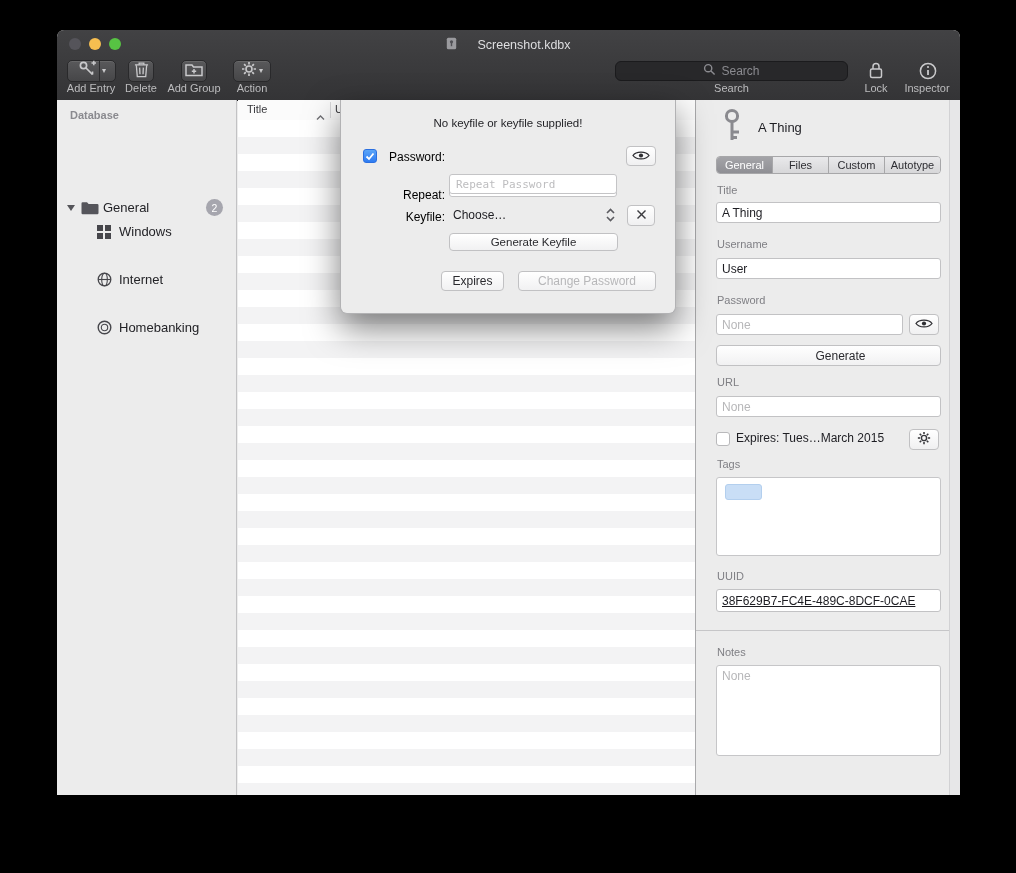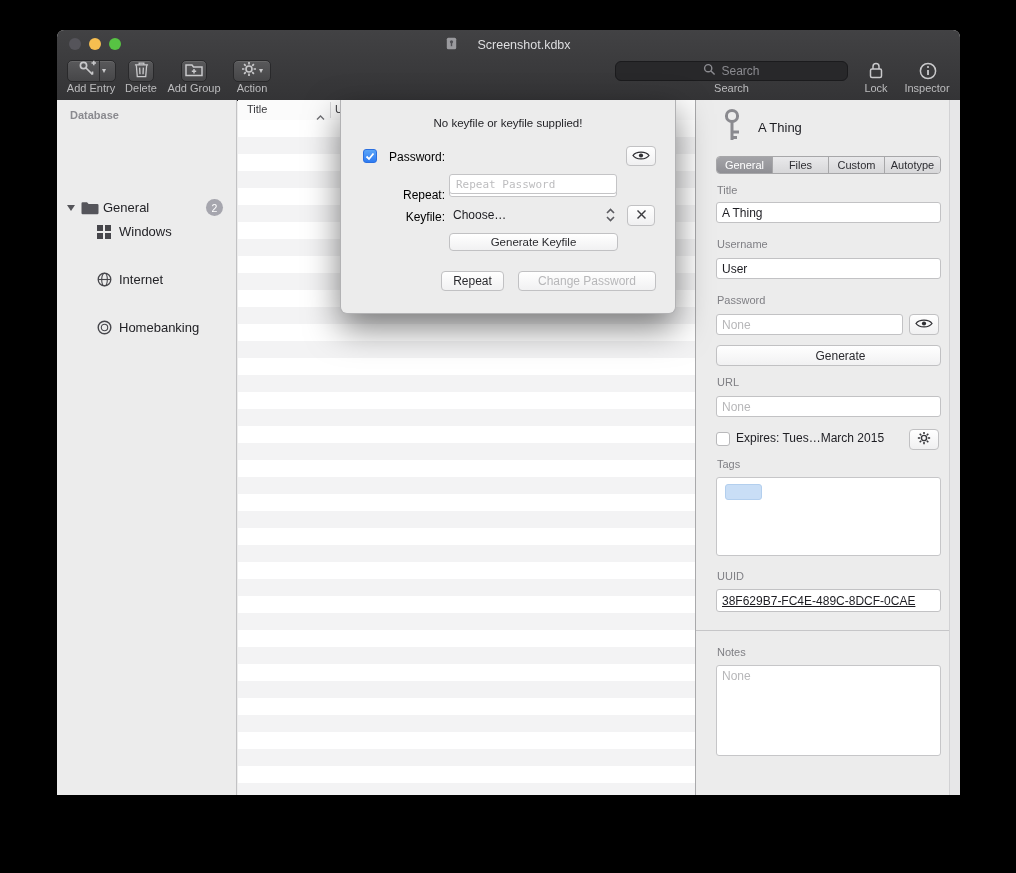--- a/index.html
+++ b/index.html
@@ -285,21 +285,21 @@
         </svg></span>
     <button class="sq-btn" style="left:286px;top:105px;width:28px;height:21px;">
       <span><svg width="11" height="11" viewBox="0 0 11 11">
             <line x1="1.5" y1="1.5" x2="9.5" y2="9.5" stroke="#3c3c40" stroke-width="1.5"></line>
             <line x1="9.5" y1="1.5" x2="1.5" y2="9.5" stroke="#3c3c40" stroke-width="1.5"></line>
           </svg></span>
     </button>
 
     <button class="push-btn" style="left:108px;top:133px;width:169px;height:18px;font-size:11.5px;">Generate Keyfile</button>
 
-    <button class="push-btn" style="left:100px;top:171px;width:63px;height:20px;">Repeat</button>
+    <button class="push-btn" style="left:100px;top:171px;width:63px;height:20px;">Expires</button>
     <button class="push-btn disabled" style="left:177px;top:171px;width:138px;height:20px;">Change Password</button>
   </div>
 
   <div class="inspector">
     <span style="position:absolute;left:21px;top:7px;"><svg width="30" height="36" viewBox="0 0 30 36">
           <g fill="none" stroke="#8a8a8f" stroke-width="3">
             <circle cx="15" cy="9" r="5.6"></circle>
             <line x1="15" y1="15" x2="15" y2="33"></line>
             <line x1="15" y1="25" x2="22" y2="25"></line>
             <line x1="15" y1="30.5" x2="20" y2="30.5"></line>

